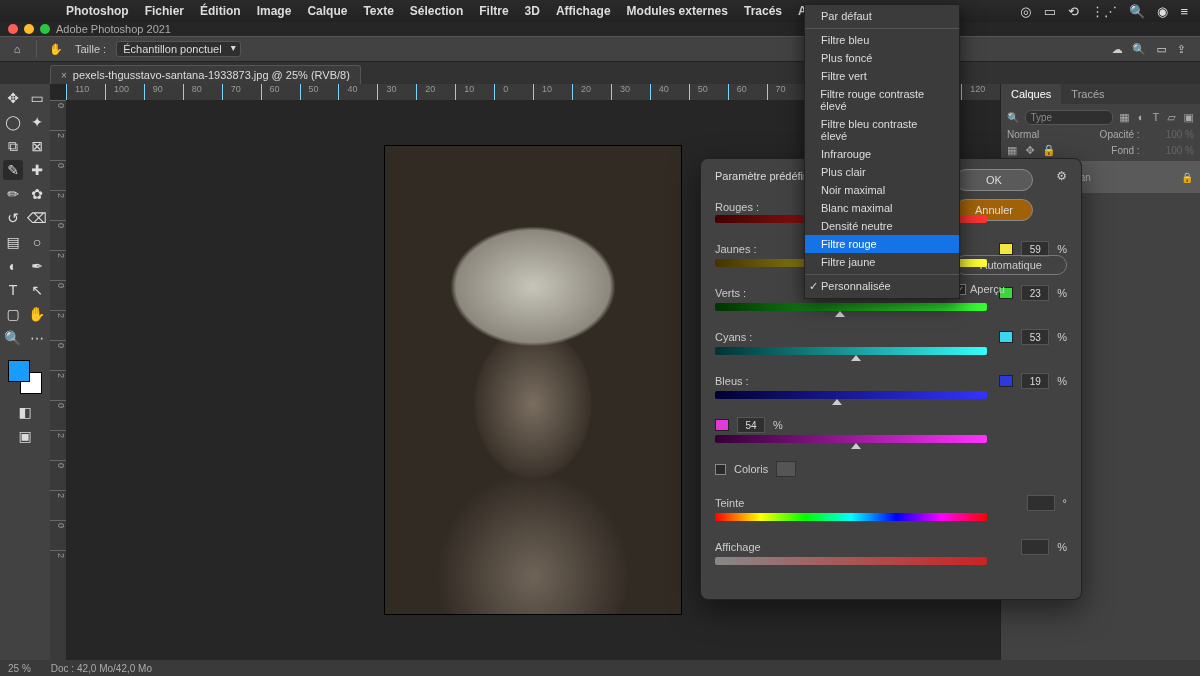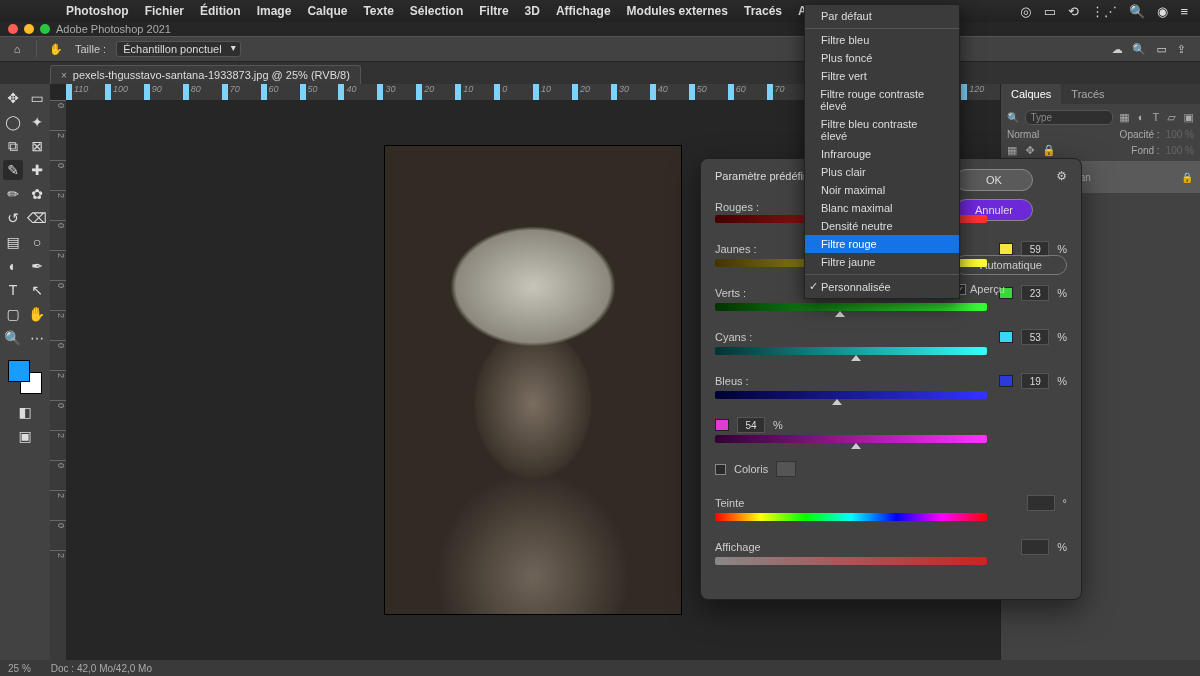--- a/index.html
+++ b/index.html
@@ -37,68 +37,68 @@
 .tool-row { display:flex; gap:4px; margin-bottom:4px; }
 .tool { width: 20px; height: 20px; display: flex; align-items: center; justify-content: center; color: #ddd; font-size: 14px; border-radius: 3px; }
 .tool.selected { background: #2a2a2a; }
 .swatches { margin-top: 8px; position: relative; width: 34px; height: 34px; }
 .swatch-fg { position: absolute; width: 22px; height: 22px; background: #1a9cff; border: 1px solid #000; top: 0; left: 0; }
 .swatch-bg { position: absolute; width: 22px; height: 22px; background: #fff; border: 1px solid #000; bottom: 0; right: 0; }
 
 
 .canvas-wrap { flex: 1; background: #262626; position: relative; overflow: hidden; }
 .ruler-h { position: absolute; top: 0; left: 16px; right: 0; height: 16px; background: #3a3a3a; display: flex; font-size: 9px; color: #999; }
-.ruler-h span { width: 40px; border-left: 6px solid #7dd3fc; padding-left: 2px; font-style: italic; }
+.ruler-h span { width: 40px; border-left: 1px solid #7dd3fc; padding-left: 8px; }
 .ruler-v { position: absolute; top: 16px; left: 0; bottom: 0; width: 16px; background: #3a3a3a; display: flex; flex-direction: column; font-size: 9px; color: #999; }
 .ruler-v span { height: 30px; border-top: 1px solid #666; writing-mode: vertical-rl; padding-top: 2px; }
 .canvas-area { position: absolute; top: 16px; left: 16px; right: 0; bottom: 0; background: #262626; display:flex; align-items:center; justify-content:center; }
 .photo { width: 296px; height: 468px; background: linear-gradient(135deg,#8a8a8a 0%,#3a3a3a 60%,#aaa 100%); box-shadow: 0 0 0 1px #000; position:relative; overflow:hidden; }
 .photo::before { content:""; position:absolute; inset:0; background:
   radial-gradient(ellipse 110px 80px at 50% 30%, #c7c4ba 0%, #8c887d 70%, transparent 75%),
   radial-gradient(ellipse 70px 90px at 50% 55%, #7a6e60 0%, #3c342c 80%, transparent 85%),
   radial-gradient(ellipse 120px 130px at 50% 92%, #6f6458 0%, #322b24 80%);
 }
 
 
 .panels { width: 200px; background: #424242; border-left: 1px solid #222; display: flex; flex-direction: column; }
 .panel-tabs { display: flex; background: #383838; font-size: 11px; }
 .panel-tabs div { padding: 4px 10px; color: #aaa; }
 .panel-tabs div.active { background: #424242; color: #fff; }
 .panel-body { padding: 6px; font-size: 10px; color: #aaa; }
 .row-f { display:flex; align-items:center; gap:6px; margin-bottom:4px; }
 .search-type { flex:1; background:#2f2f2f; border:1px solid #555; border-radius:6px; padding:1px 4px; color:#888; font-size:10px; }
-.opacity-v { color:#666; }
+.opacity-v { color:#666;margin-left:20px; }
 .layer-row { display:flex; align-items:center; gap:6px; padding:4px 6px; background:#5a5a5a; margin:4px -6px; }
 .layer-thumb { width:28px; height:24px; background:#888; border:1px solid #000; }
 .lock-ic { margin-left:auto; }
 
 
 .dialog { position: absolute; top: 158px; left: 700px; width: 382px; background: #424242; border: 1px solid #222; border-radius: 8px; box-shadow: 0 10px 30px rgba(0,0,0,.5); padding: 10px 14px 16px; z-index: 50; }
 .dialog .top-row { display:flex; align-items:center; gap:6px; margin-bottom:8px; }
 .param-label { color:#ddd; }
 .gear { margin-left:auto; font-size:12px; }
-.btn { width: 78px; padding: 4px 0; border-radius: 14px; border: 1px solid #888; text-align: center; background: #6d28d9; color: #ddd; font-size: 11px; }
+.btn { width: 78px; padding: 4px 0; border-radius: 14px; border: 1px solid #888; text-align: center; background: #a16207; color: #ddd; font-size: 11px; }
 .btn.primary { background: #5a5a5a; }
 .right-btns { position: absolute; right: 14px; top: 10px; display:flex; flex-direction:column; gap:8px; }
 .auto-btn { width: 112px; padding: 3px 0; border-radius: 12px; border: 1px solid #777; text-align:center; font-size:11px; }
 .preview-row { display:flex; align-items:center; gap:4px; }
 .cb { width:11px; height:11px; border:1px solid #888; display:inline-flex; align-items:center; justify-content:center; font-size:8px; background:#2a2a2a; }
 .slider-group { margin: 18px 0; }
 .slider-head { display:flex; align-items:center; gap:8px; margin-bottom:2px; }
 .color-box { width:14px; height:12px; border:1px solid #222; }
 .val-input { width: 28px; height: 16px; background:#2f2f2f; border:1px solid #555; color:#ddd; text-align:center; font-size:10px; }
 .pct { color:#ccc; }
 .gradient-bar { height: 8px; border-radius: 2px; position: relative; margin-right: 80px; }
 .gradient-bar .thumb { position:absolute; bottom:-6px; width:0; height:0; border-left:5px solid transparent; border-right:5px solid transparent; border-bottom:6px solid #ccc; transform: translateX(-5px); }
 .coloris-row { display:flex; align-items:center; gap:8px; margin:10px 0 6px; }
 .swatch-small { width:20px; height:16px; background:#555; border:1px solid #333; }
 
 
 .preset-menu { position: absolute; top: 4px; left: 804px; width: 156px; background: #3b3b3b; border: 1px solid #222; box-shadow: 0 6px 18px rgba(0,0,0,.6); z-index: 100; padding: 2px 0; font-size: 11px; }
-.preset-menu .mi { padding: 3px 14px; color: #ddd; display:flex; align-items:center; }
+.preset-menu .mi { padding: 3px 14px; color: #ddd; display:flex; }
 .preset-menu .mi.sep { border-bottom: 1px solid #555; margin-bottom: 2px; padding-bottom: 6px; }
 .preset-menu .mi.highlight { background: #1473e6; color: #fff; }
 .preset-menu .check { width: 12px; margin-left: -10px; }
 
 
 .status-bar { height: 16px; background: #3a3a3a; display: flex; align-items: center; padding: 0 8px; font-size: 10px; color: #aaa; gap: 20px; }
 
 .panel-icons { display:flex; gap:8px; color:#aaa; font-size:11px; }
 </style>
 </head>

